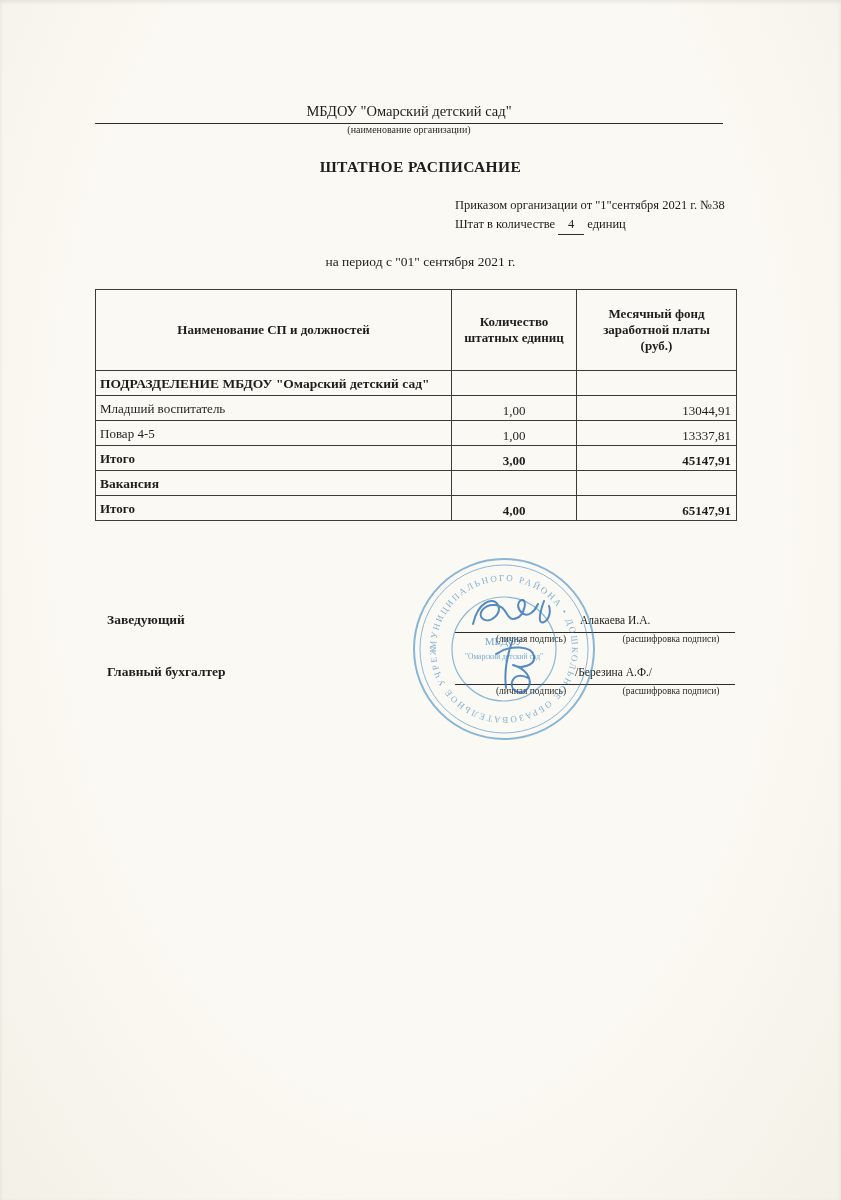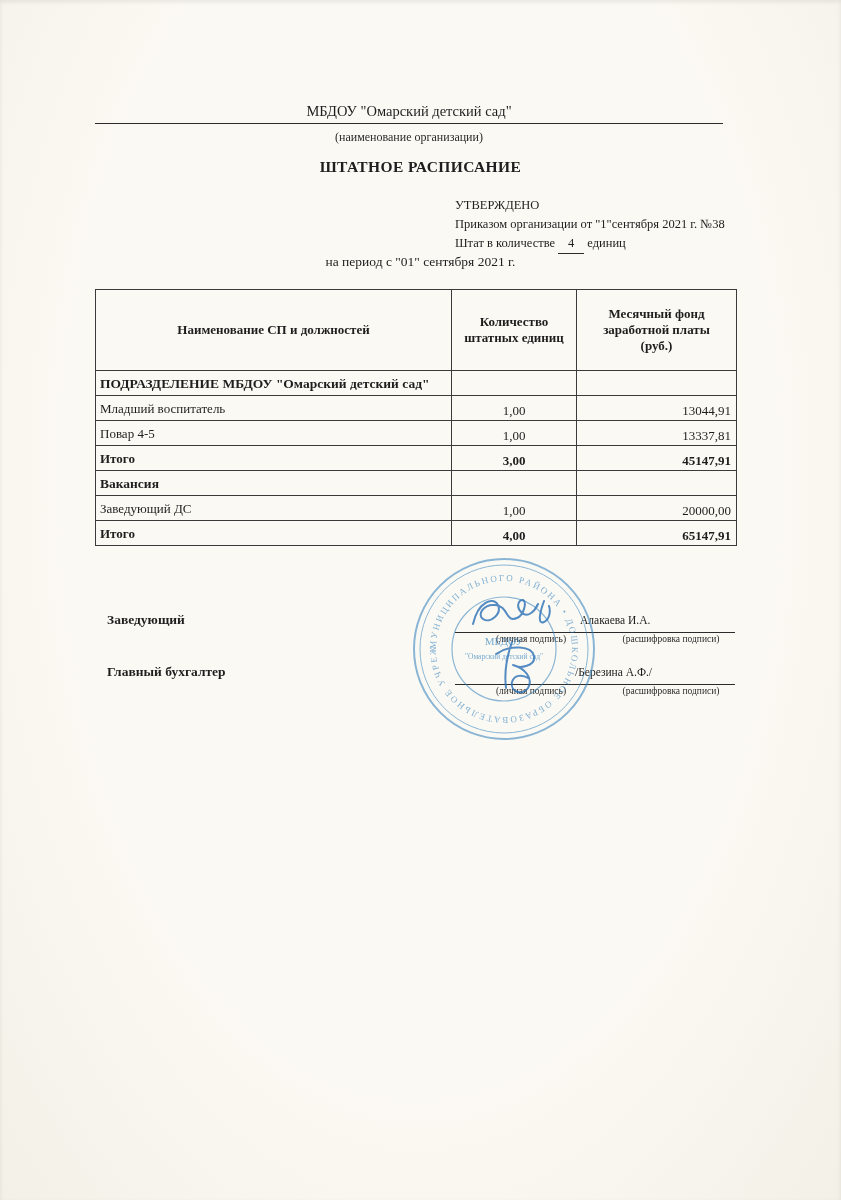--- a/index.html
+++ b/index.html
@@ -9,21 +9,21 @@
     margin:0 auto;
     background:radial-gradient(ellipse at 50% 40%, #fbf9f3 60%, #f3f0e7 100%);
     font-family:"Liberation Serif","DejaVu Serif",serif;
     color:#1e1e1e;
     overflow:hidden;
     box-shadow:inset 0 2px 4px rgba(0,0,0,0.08);
   }
   
   .org-block{position:absolute;left:95px;top:103px;width:628px;text-align:center;}
   .org-name{font-size:14.5px;padding-bottom:3px;border-bottom:1.5px solid #2b2b2b;}
-  .org-caption{font-size:12px;margin-top:6px;color:#2a2a2a;}
+  .org-caption{font-size:10px;margin-top:0;color:#2a2a2a;}
   .doc-title{position:absolute;left:0;top:158px;width:100%;text-align:center;
     font-weight:bold;font-size:15.5px;letter-spacing:0.4px;margin:0;}
   .approved{position:absolute;left:455px;top:196px;font-size:12.5px;line-height:19px;}
   .staff-count-underline{display:inline-block;min-width:18px;text-align:center;
     border-bottom:1.2px solid #2b2b2b;padding:0 4px;}
   .period{position:absolute;left:0;top:254px;width:100%;text-align:center;font-size:13.5px;}
 
   
   table.staff{position:absolute;left:95px;top:289px;width:641px;border-collapse:collapse;
     border:1.5px solid #3b3b3b;table-layout:fixed;}
@@ -53,21 +53,20 @@
 <div class="page">
 
   <div class="org-block">
     <div class="org-name">МБДОУ "Омарский детский сад"</div>
     <div class="org-caption">(наименование организации)</div>
   </div>
 
   <h1 class="doc-title">ШТАТНОЕ РАСПИСАНИЕ</h1>
 
   <div class="approved">
-    <div>УТВЕРЖДЕНО</div>
     <div>Приказом организации от "1"сентября 2021 г. №38</div>
     <div>
       <span>Штат в количестве</span>
       <span class="staff-count-underline">4</span>
       <span>единиц</span>
     </div>
   </div>
 
   <div class="period">на период с "01" сентября 2021 г.</div>
 
@@ -102,25 +101,20 @@
       </tr>
       <tr class="totals">
         <td class="name">Итого</td>
         <td class="count">3,00</td>
         <td class="fund">45147,91</td>
       </tr>
       <tr class="section">
         <td class="name">Вакансия</td>
         <td class="count"></td>
         <td class="fund"></td>
-      </tr>
-      <tr>
-        <td class="name">Заведующий ДС</td>
-        <td class="count">1,00</td>
-        <td class="fund">20000,00</td>
       </tr>
       <tr class="totals">
         <td class="name">Итого</td>
         <td class="count">4,00</td>
         <td class="fund">65147,91</td>
       </tr>
     </tbody>
   </table>
 
   <div class="sig-role" style="top:612px;">Заведующий</div>

